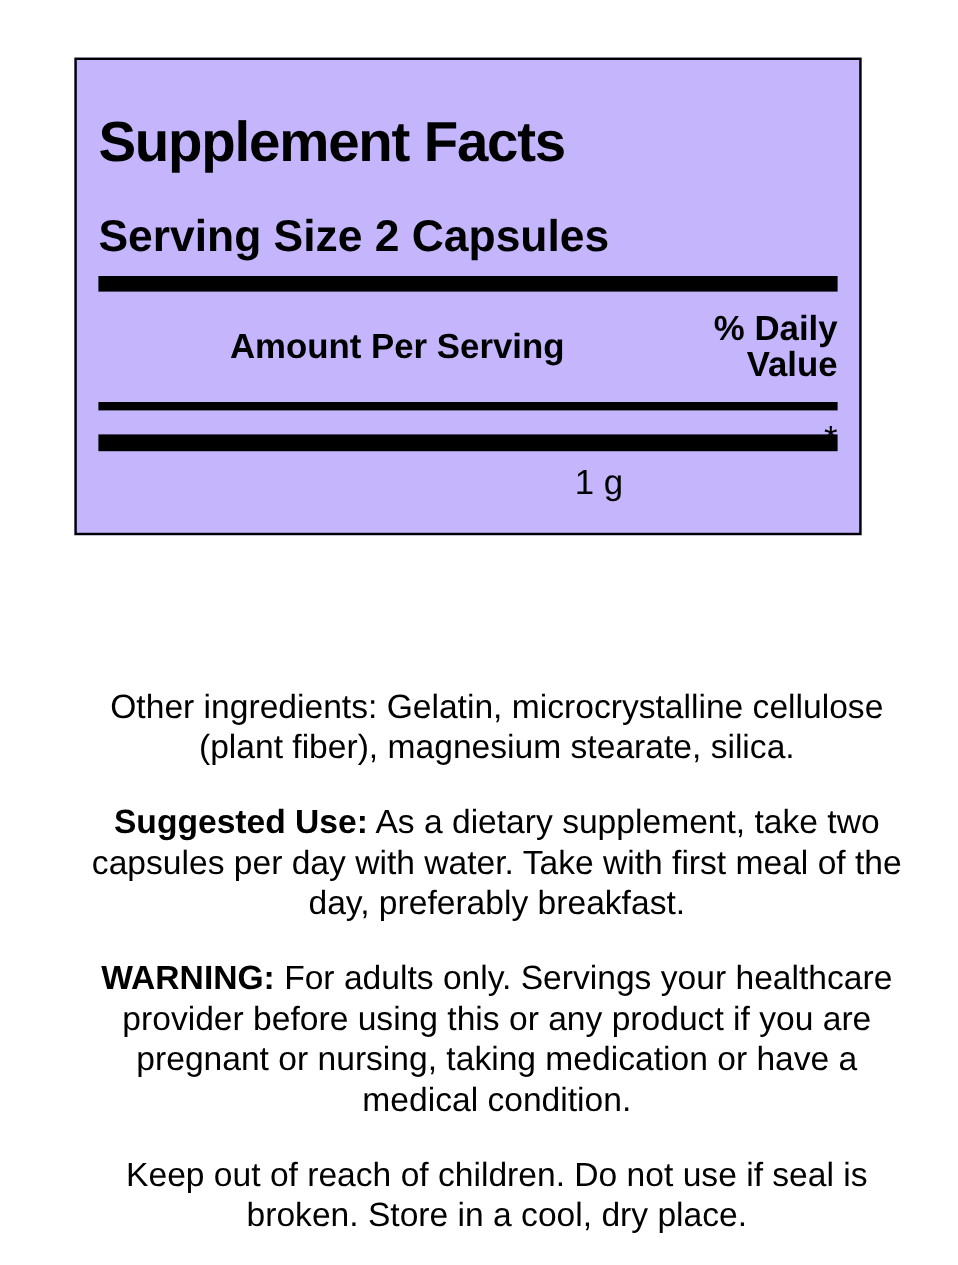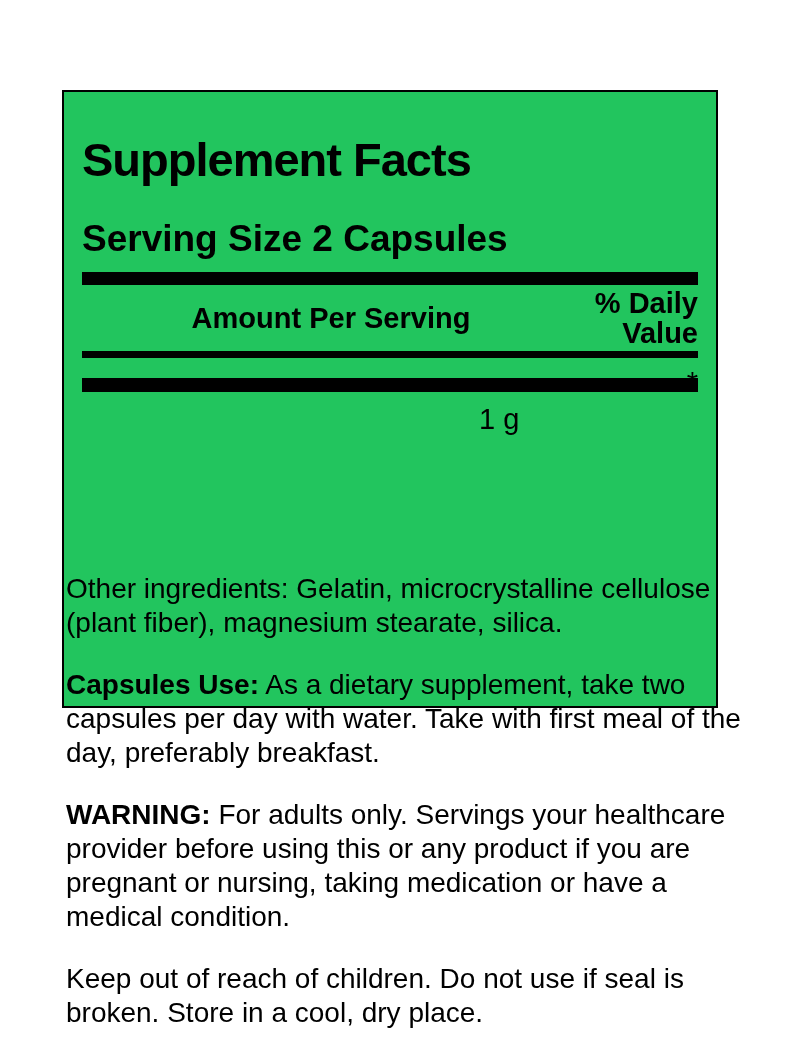--- a/index.html
+++ b/index.html
@@ -9,25 +9,24 @@
     position:relative;
     font-family:"Liberation Sans", sans-serif;
     color:#000000;
     overflow:hidden;
   }
 
   
   .facts-box {
     position:absolute;
     left:62px; top:48px;
-    width:656px; height:618px;
+    width:656px; height:398px;
     border:2px solid #000;
     padding:0 18px;
-    background:#22c55e;
-    margin-top:42px;
+    background:#c4b5fd;
   }
   .facts-title {
     margin-top:44px;
     font-size:47px;
     font-weight:bold;
     letter-spacing:-1px;
     line-height:1.0;
     white-space:nowrap;
   }
   .serving-block {
@@ -37,21 +36,21 @@
     font-weight:bold;
   }
   .bar { background:#000; width:100%; }
   .bar-thick { height:13px; margin-top:16px; }
   .bar-thin  { height:7px; }
   .bar-bottom{ height:14px; }
 
   .header-row {
     display:flex;
     align-items:center;
-    padding:3px 0;
+    padding:16px 0;
   }
   .header-amount {
     flex:1;
     text-align:center;
     font-weight:bold;
     font-size:29px;
   }
   .header-dv {
     width:118px;
     text-align:right;
@@ -84,21 +83,21 @@
   }
 
   
   .details {
     position:absolute;
     left:62px; top:572px;
     width:700px;
     font-size:28px;
     line-height:34px;
   }
-  .details p { margin:0 0 28px 4px; }
+  .details p { margin:0 0 28px 4px;text-align:center; }
   .details b { font-weight:bold; }
 </style>
 </head>
 <body>
 
 <div class="facts-box">
   <div class="facts-title">Supplement Facts</div>
 
   <div class="serving-block">
     <div>Serving Size 2 Capsules</div>
@@ -118,18 +117,18 @@
     <span class="nutrient-dv">*</span>
   </div>
 
   <div class="bar bar-bottom"></div>
 
 </div>
 
 <div class="details">
   <p>Other ingredients: Gelatin, microcrystalline cellulose (plant fiber), magnesium stearate, silica.</p>
 
-  <p><b>Capsules Use:</b><span> As a dietary supplement, take two capsules per day with water. Take with first meal of the day, preferably breakfast.</span></p>
+  <p><b>Suggested Use:</b><span> As a dietary supplement, take two capsules per day with water. Take with first meal of the day, preferably breakfast.</span></p>
 
   <p><b>WARNING:</b><span> For adults only. Servings your healthcare provider before using this or any product if you are pregnant or nursing, taking medication or have a medical condition.</span></p>
 
   <p>Keep out of reach of children. Do not use if seal is broken. Store in a cool, dry place.</p>
 </div>
 
 </body></html>

